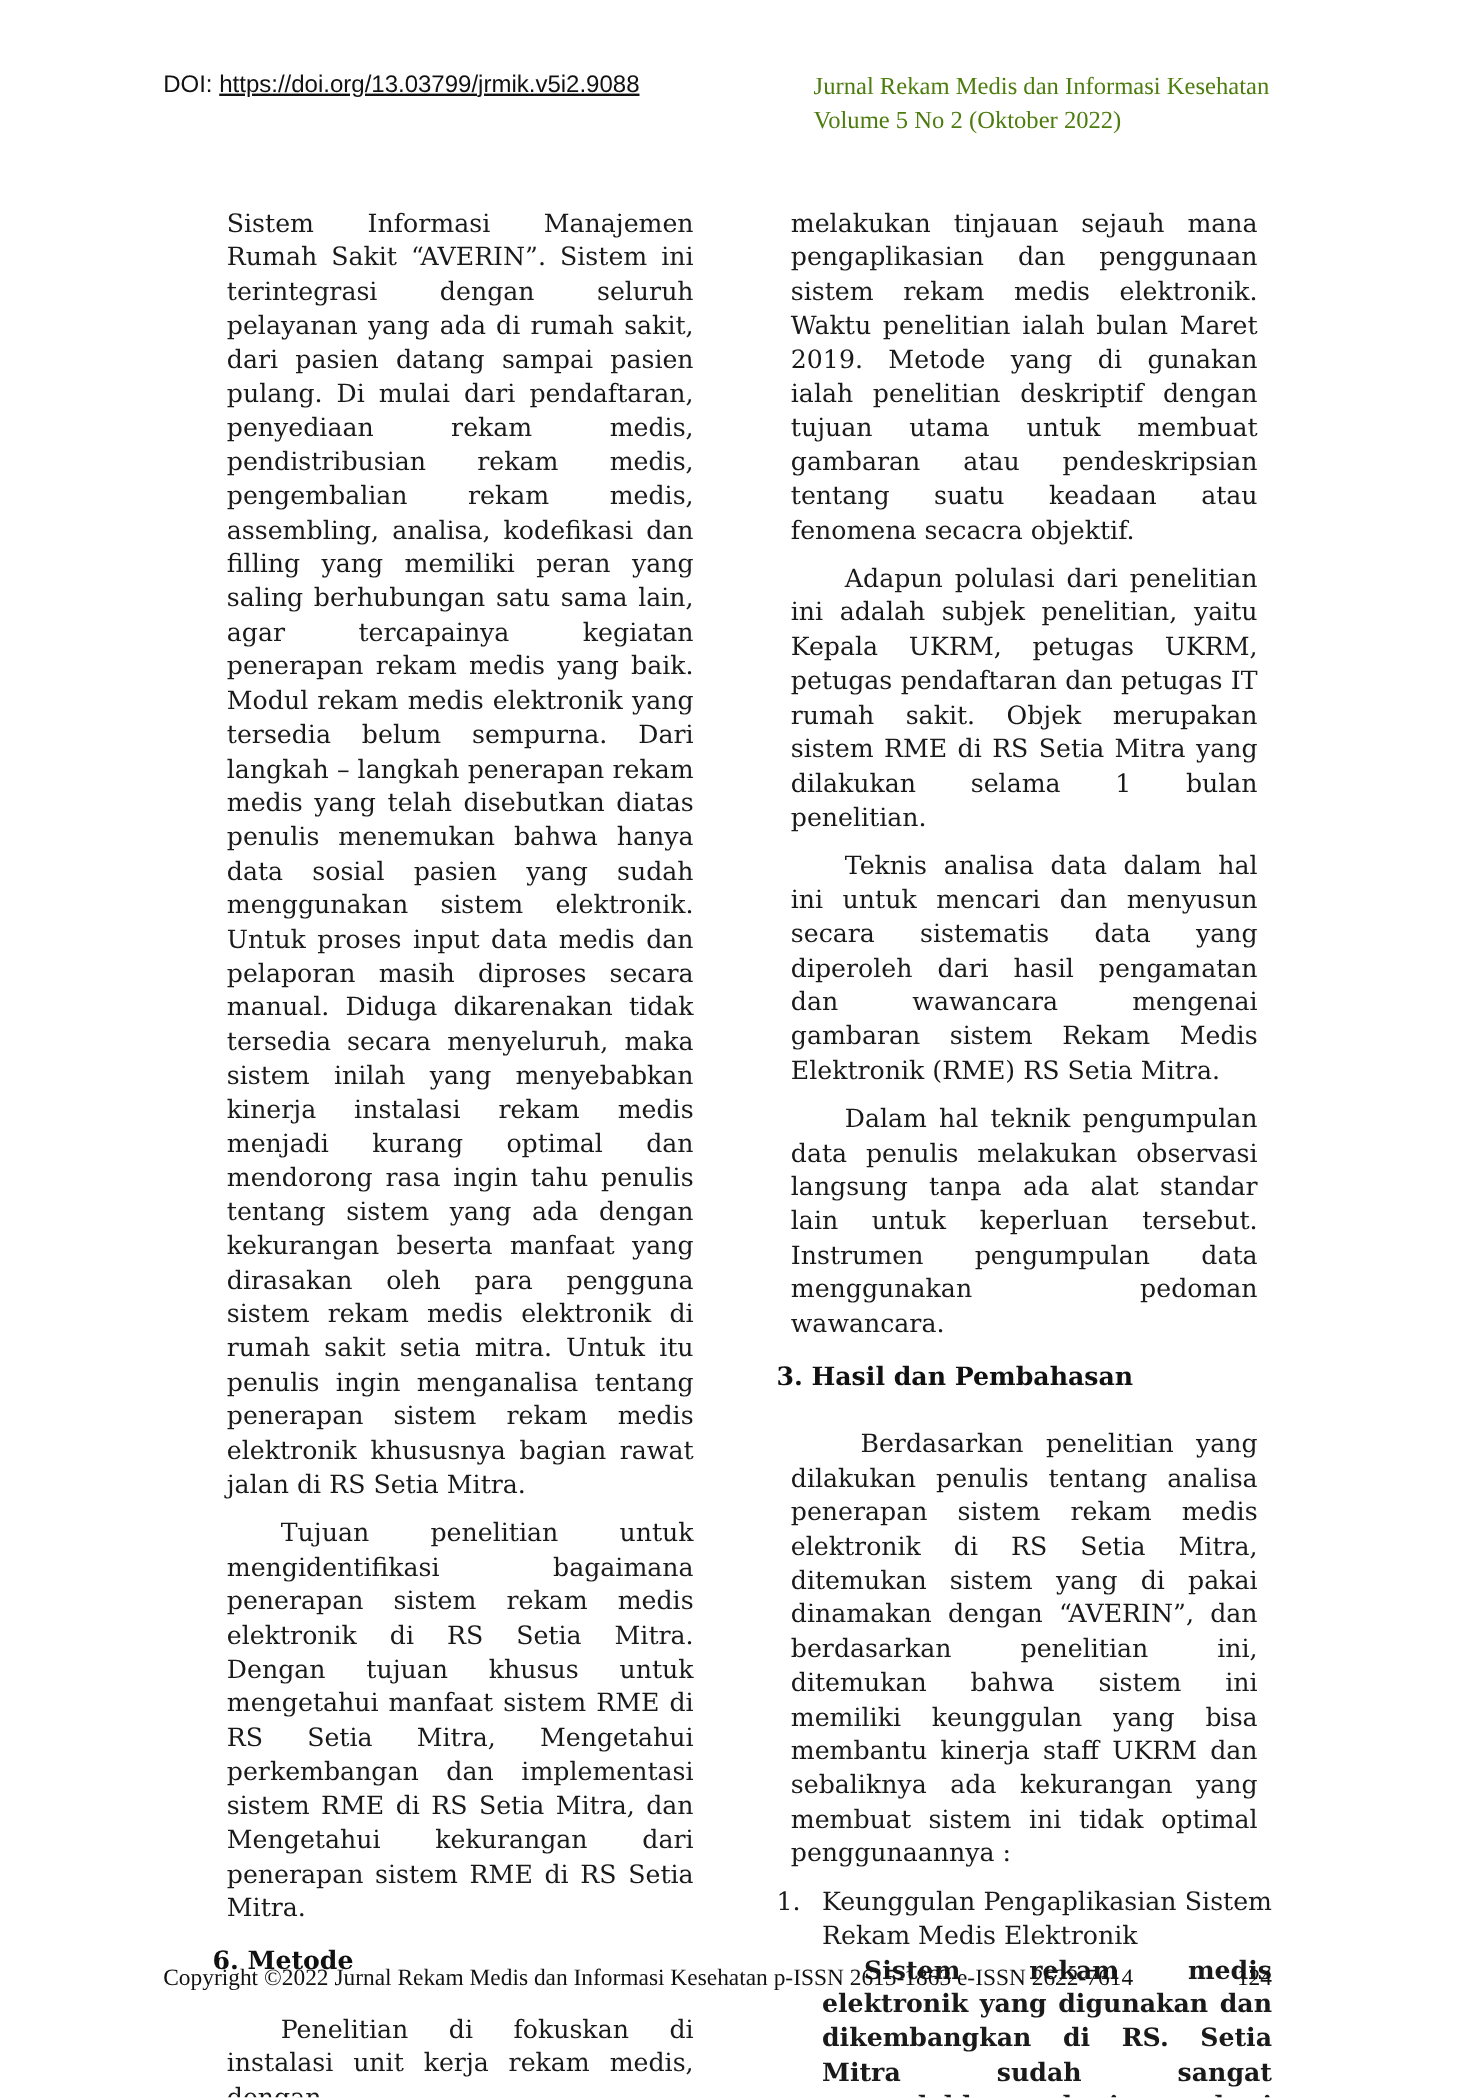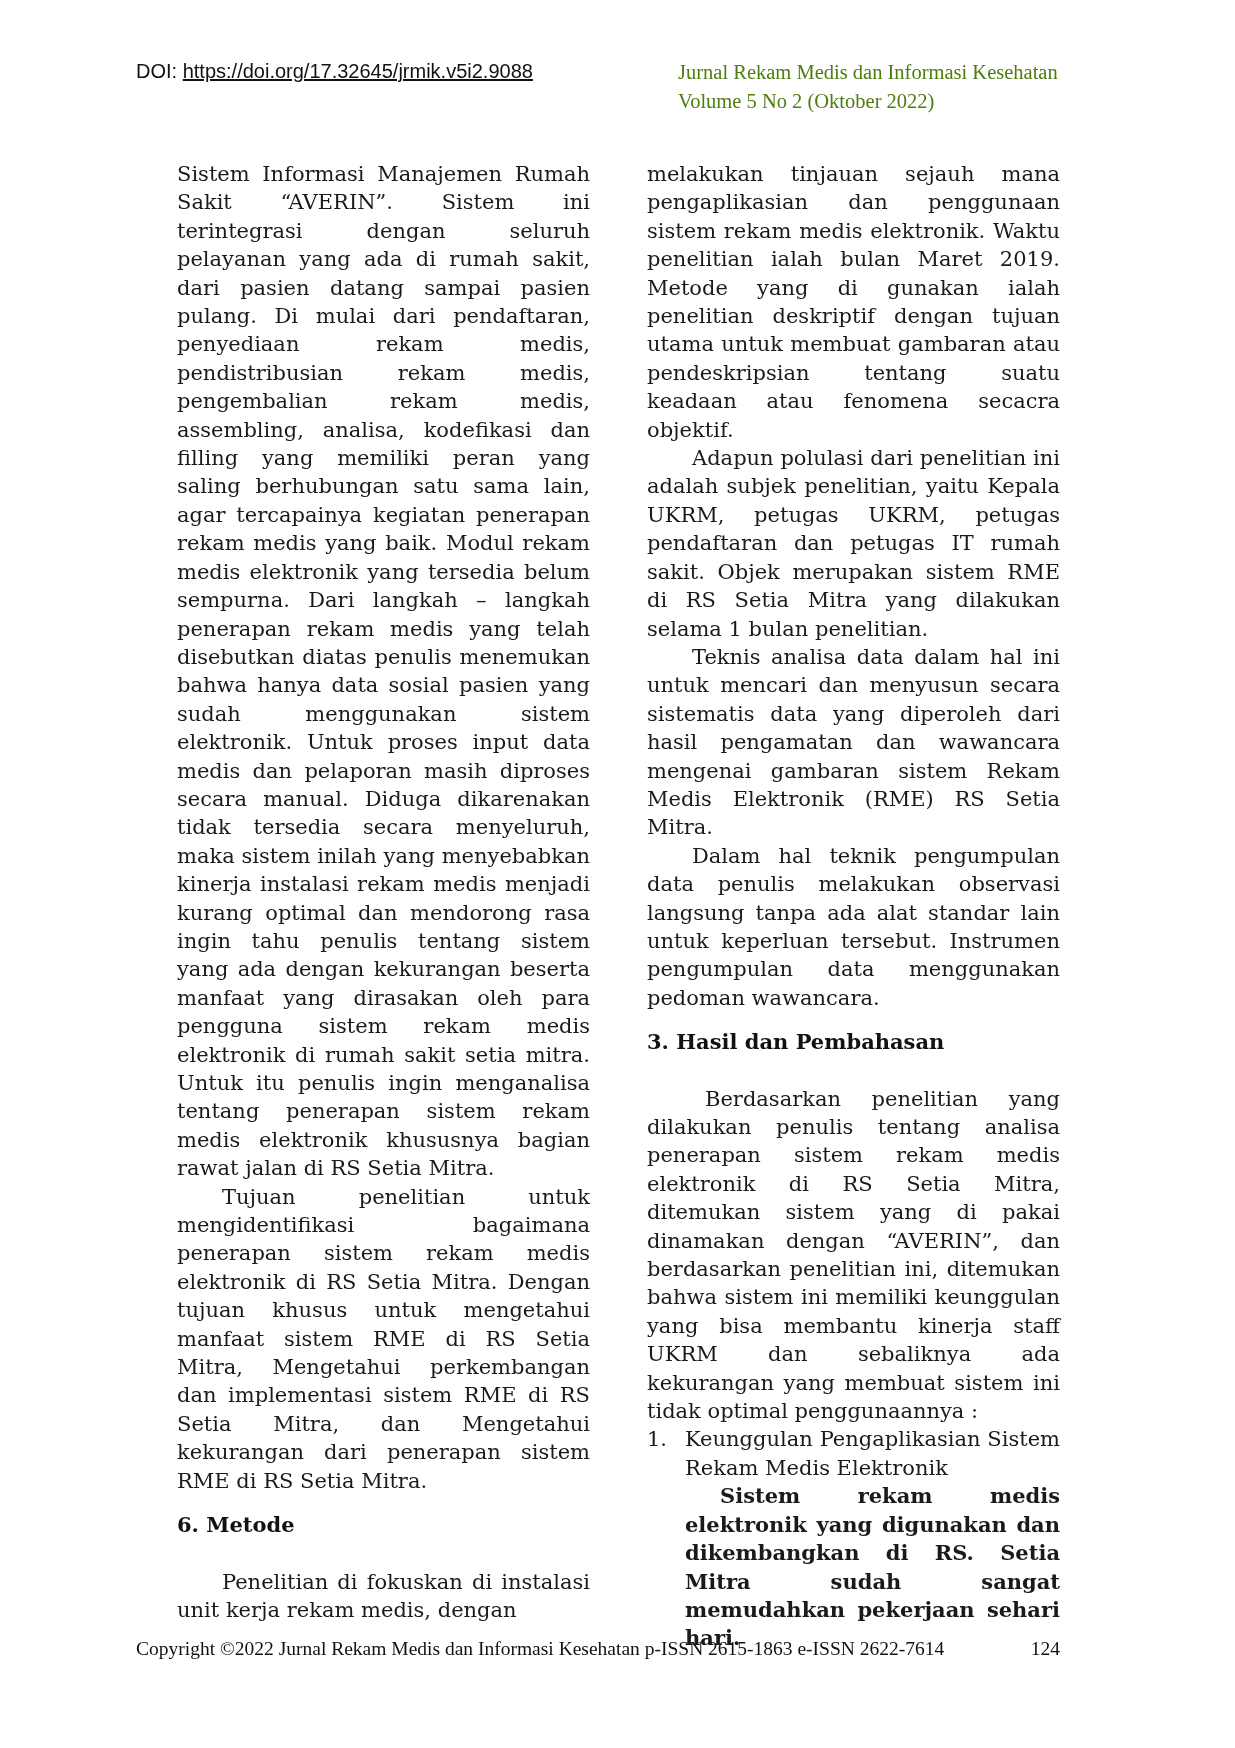--- a/index.html
+++ b/index.html
@@ -42,21 +42,21 @@
     position: absolute;
     left: 177px;
     top: 160px;
     width: 883px;
     display: flex;
     gap: 57px;
   }
   .col { width: 413px; }
 
   .para {
-    margin: 0;
+    margin: 12px;
     text-align: justify;
     font-size: 21px;
     line-height: 28.4px;
     color: #1a1a1a;
   }
   .indent { text-indent: 45px; }
   .indent-lg { text-indent: 58px; }
 
   .heading {
     margin: 16px 0 28px 0;
@@ -98,21 +98,21 @@
     white-space: nowrap;
   }
 </style>
 </head>
 <body>
 
 <div class="page">
 
   <div class="header-doi">
     <span>DOI:</span>
-    <a href="#" class="doi-link">https://doi.org/17.32645/jrmik.v5i2.9088</a>
+    <a href="#" class="doi-link">https://doi.org/13.03799/jrmik.v5i2.9088</a>
   </div>
   <div class="header-journal">
     <div>Jurnal Rekam Medis dan Informasi Kesehatan</div>
     <div>Volume 5 No 2 (Oktober 2022)</div>
   </div>
 
   <div class="body-columns">
 
     <div class="col">
       <p class="para">Sistem Informasi Manajemen Rumah Sakit “AVERIN”. Sistem ini terintegrasi dengan seluruh pelayanan yang ada di rumah sakit, dari pasien datang sampai pasien pulang. Di mulai dari pendaftaran, penyediaan rekam medis, pendistribusian rekam medis, pengembalian rekam medis, assembling, analisa, kodefikasi dan filling yang memiliki peran yang saling berhubungan satu sama lain, agar tercapainya kegiatan penerapan rekam medis yang baik. Modul rekam medis elektronik yang tersedia belum sempurna. Dari langkah – langkah penerapan rekam medis yang telah disebutkan diatas penulis menemukan bahwa hanya data sosial pasien yang sudah menggunakan sistem elektronik. Untuk proses input data medis dan pelaporan masih diproses secara manual. Diduga dikarenakan tidak tersedia secara menyeluruh, maka sistem inilah yang menyebabkan kinerja instalasi rekam medis menjadi kurang optimal dan mendorong rasa ingin tahu penulis tentang sistem yang ada dengan kekurangan beserta manfaat yang dirasakan oleh para pengguna sistem rekam medis elektronik di rumah sakit setia mitra. Untuk itu penulis ingin menganalisa tentang penerapan sistem rekam medis elektronik khususnya bagian rawat jalan di RS Setia Mitra.</p>

